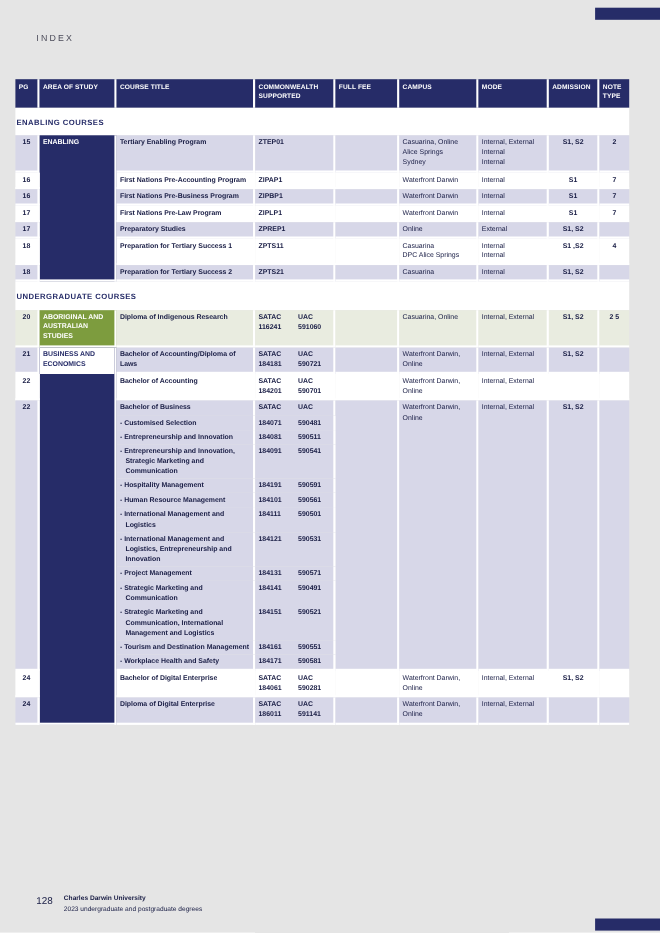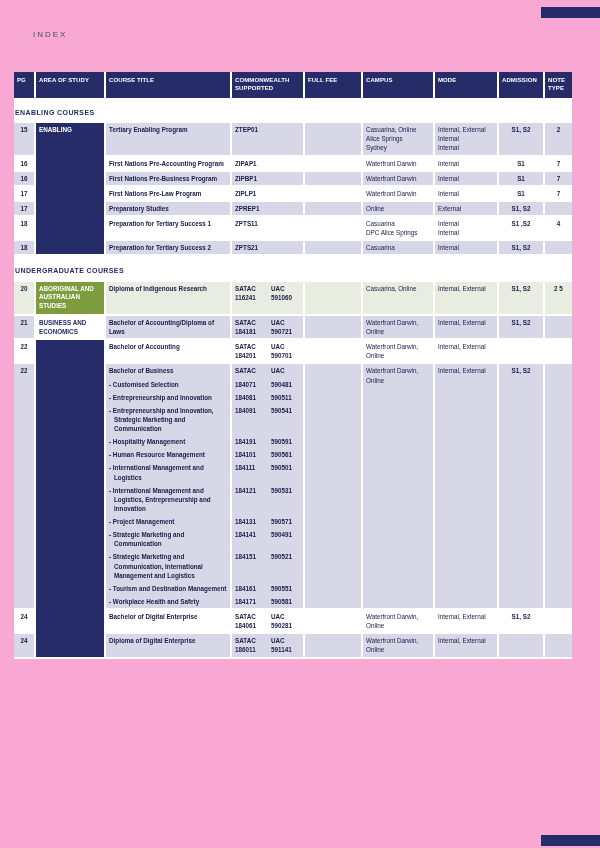--- a/index.html
+++ b/index.html
@@ -4,21 +4,21 @@
 <style>
   :root{
     --navy:#262c68;
     --green:#7d9c3e;
     --lavender:#d7d7e8;
     --sage:#e9ece0;
     --text:#181c44;
   }
   html,body{margin:0;padding:0;background:#fff;}
   .page{
-    position:relative;width:600px;height:848px;background:#f9a8d4;overflow:hidden;
+    position:relative;width:600px;height:848px;background:#e5e5e5;overflow:hidden;
     font-family:"Liberation Sans",sans-serif;color:var(--text);
   }
   .corner-bar{position:absolute;right:0;width:59px;height:11px;background:var(--navy);}
   .corner-bar.top{top:7px;}
   .corner-bar.bottom{bottom:2px;}
   .index-label{position:absolute;top:30px;left:33px;font-size:8px;letter-spacing:2px;color:#4a4a58;}
   table.grid{
     position:absolute;left:14px;top:72px;width:558px;
     border-collapse:separate;border-spacing:0;table-layout:fixed;
   }
@@ -512,14 +512,21 @@
           </td>
           <td class="rowend bg-lav" rowspan="1">
             <div class="line">Internal, External</div>
           </td>
           <td class="adm rowend bg-lav" rowspan="1"></td>
           <td class="note rowend bg-lav" rowspan="1"></td>
         </tr>
       </tbody>
   </table>
 
+  <div class="footer">
+    <span class="pagenum">128</span>
+    <span class="footer-text">
+      <span class="ft-bold">Charles Darwin University</span><br>
+      <span>2023 undergraduate and postgraduate degrees</span>
+    </span>
+  </div>
   <div class="corner-bar bottom"></div>
 </div>
 
 </body></html>

